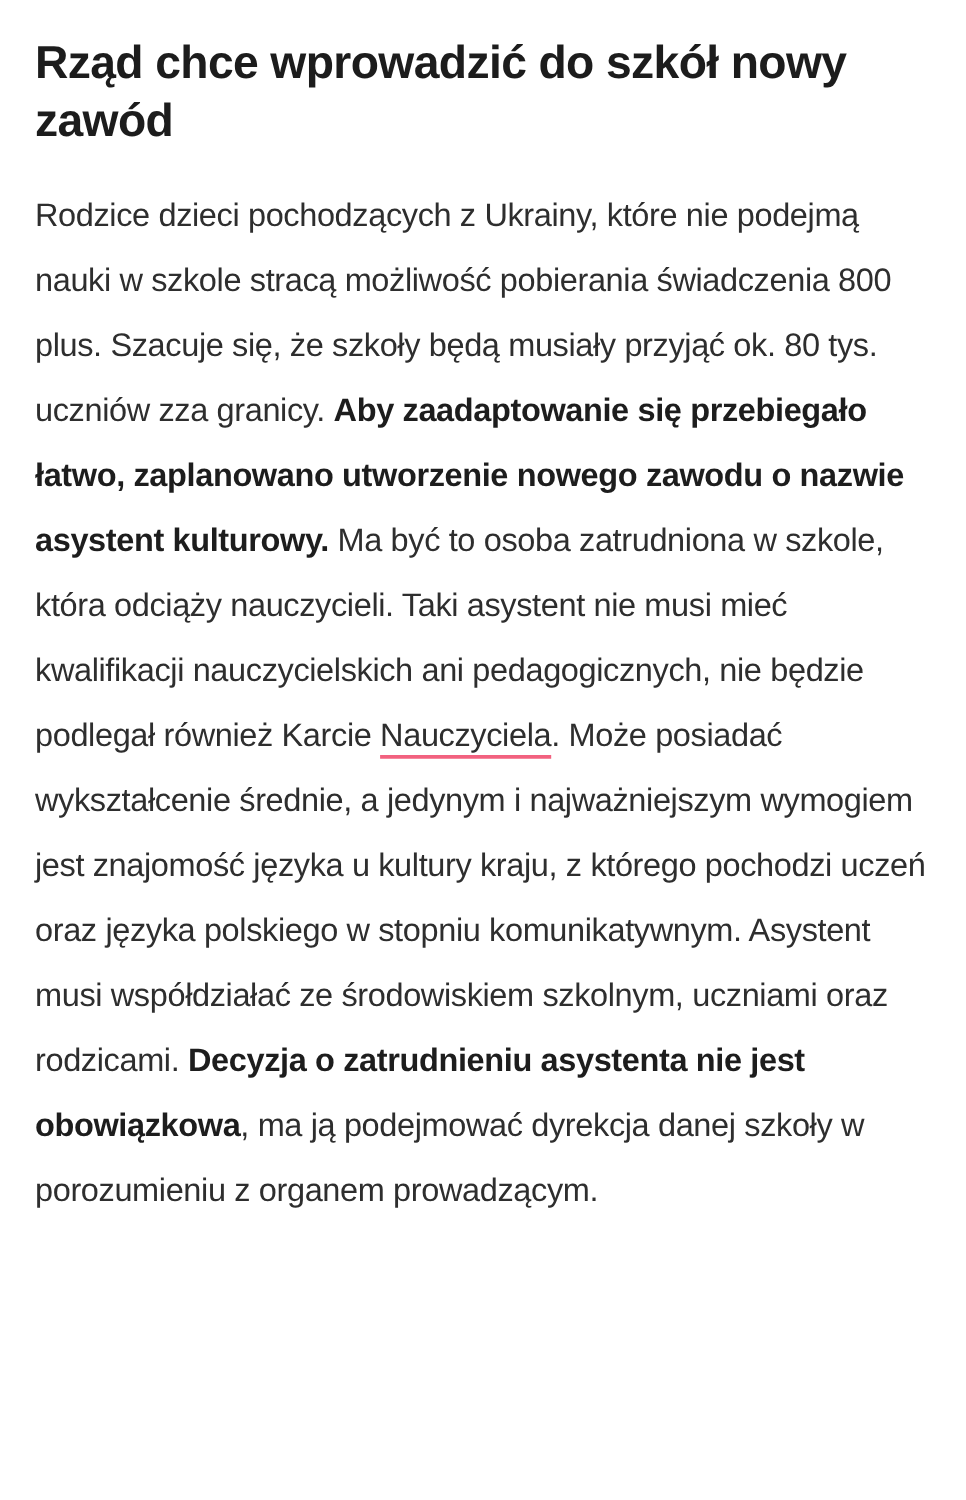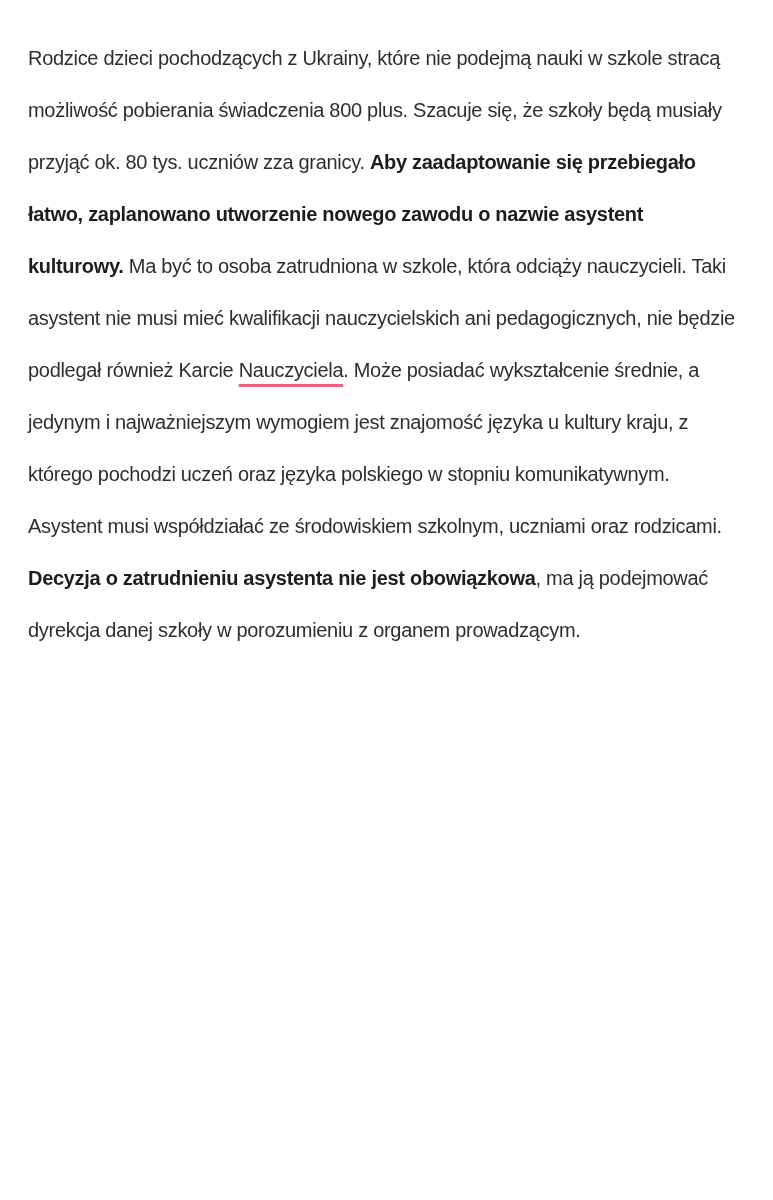--- a/index.html
+++ b/index.html
@@ -25,35 +25,36 @@
   .article-title{
     margin:20px 0 0 0;
     font-size:37px;
     line-height:47px;
     font-weight:700;
     letter-spacing:-0.5px;
     color:var(--heading-text);
   }
   .article-paragraph{
     margin:26px 0 0 0;
-    font-size:20px;
+    font-size:26px;
     line-height:52px;
     letter-spacing:-0.3px;
     color:var(--body-text);
   }
   .article-paragraph strong{
     font-weight:700;
     color:var(--bold-text);
   }
   a.article-link{
     color:var(--link-text);
     text-decoration:underline;
     text-decoration-color:var(--link-underline);
     text-decoration-thickness:3px;
     text-underline-offset:7px;
   }
 </style>
 </head>
 <body>
 
 <article class="article">
+  <h1 class="article-title">Rząd chce wprowadzić do szkół nowy zawód</h1>
   <p class="article-paragraph"><span>Rodzice dzieci pochodzących z Ukrainy, które nie podejmą nauki w szkole stracą możliwość pobierania świadczenia 800 plus. Szacuje się, że szkoły będą musiały przyjąć ok. 80 tys. uczniów zza granicy. </span><strong>Aby zaadaptowanie się przebiegało łatwo, zaplanowano utworzenie nowego zawodu o nazwie asystent kulturowy.</strong><span> Ma być to osoba zatrudniona w szkole, która odciąży nauczycieli. Taki asystent nie musi mieć kwalifikacji nauczycielskich ani pedagogicznych, nie będzie podlegał również Karcie </span><a href="#" class="article-link">Nauczyciela</a><span>. Może posiadać wykształcenie średnie, a jedynym i najważniejszym wymogiem jest znajomość języka u kultury kraju, z którego pochodzi uczeń oraz języka polskiego w stopniu komunikatywnym. Asystent musi współdziałać ze środowiskiem szkolnym, uczniami oraz rodzicami. </span><strong>Decyzja o zatrudnieniu asystenta nie jest obowiązkowa</strong><span>, ma ją podejmować dyrekcja danej szkoły w porozumieniu z organem prowadzącym.</span></p>
 </article>
 
 </body></html>

